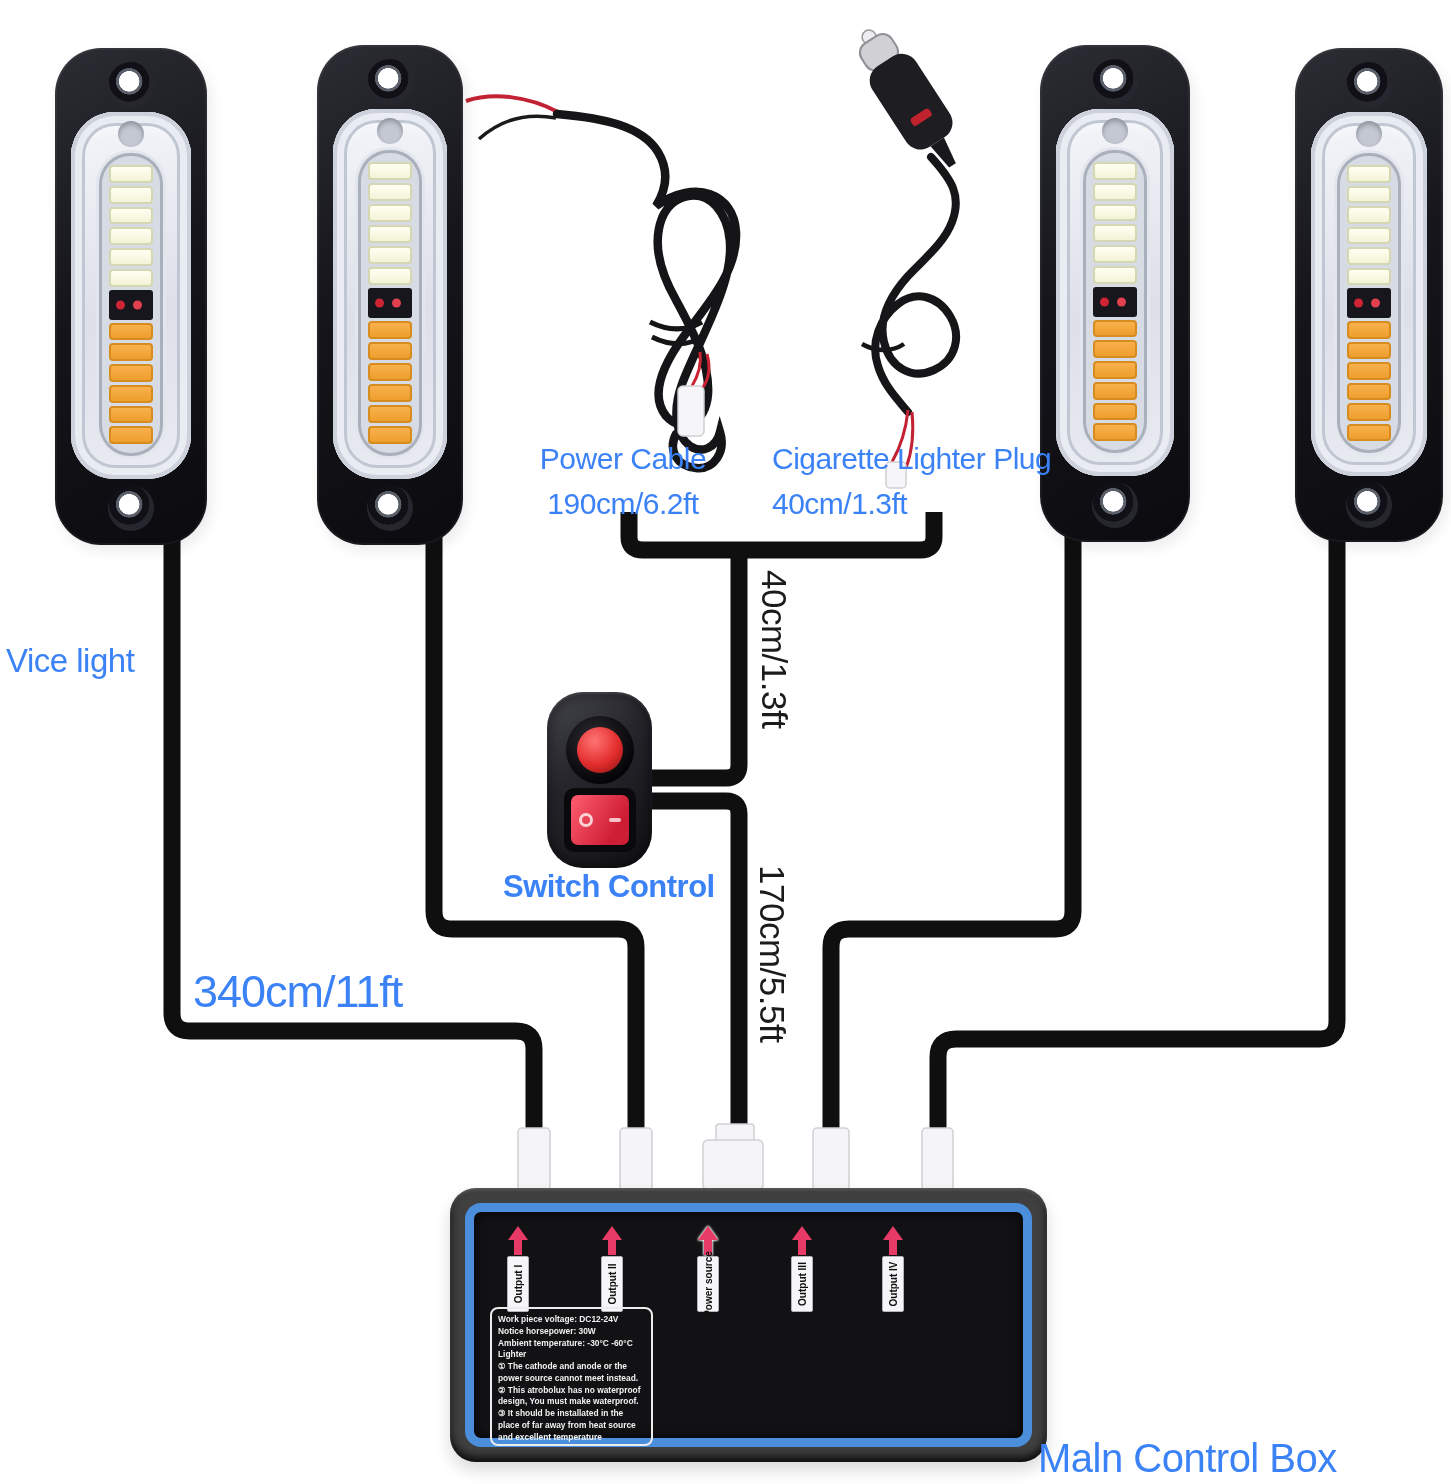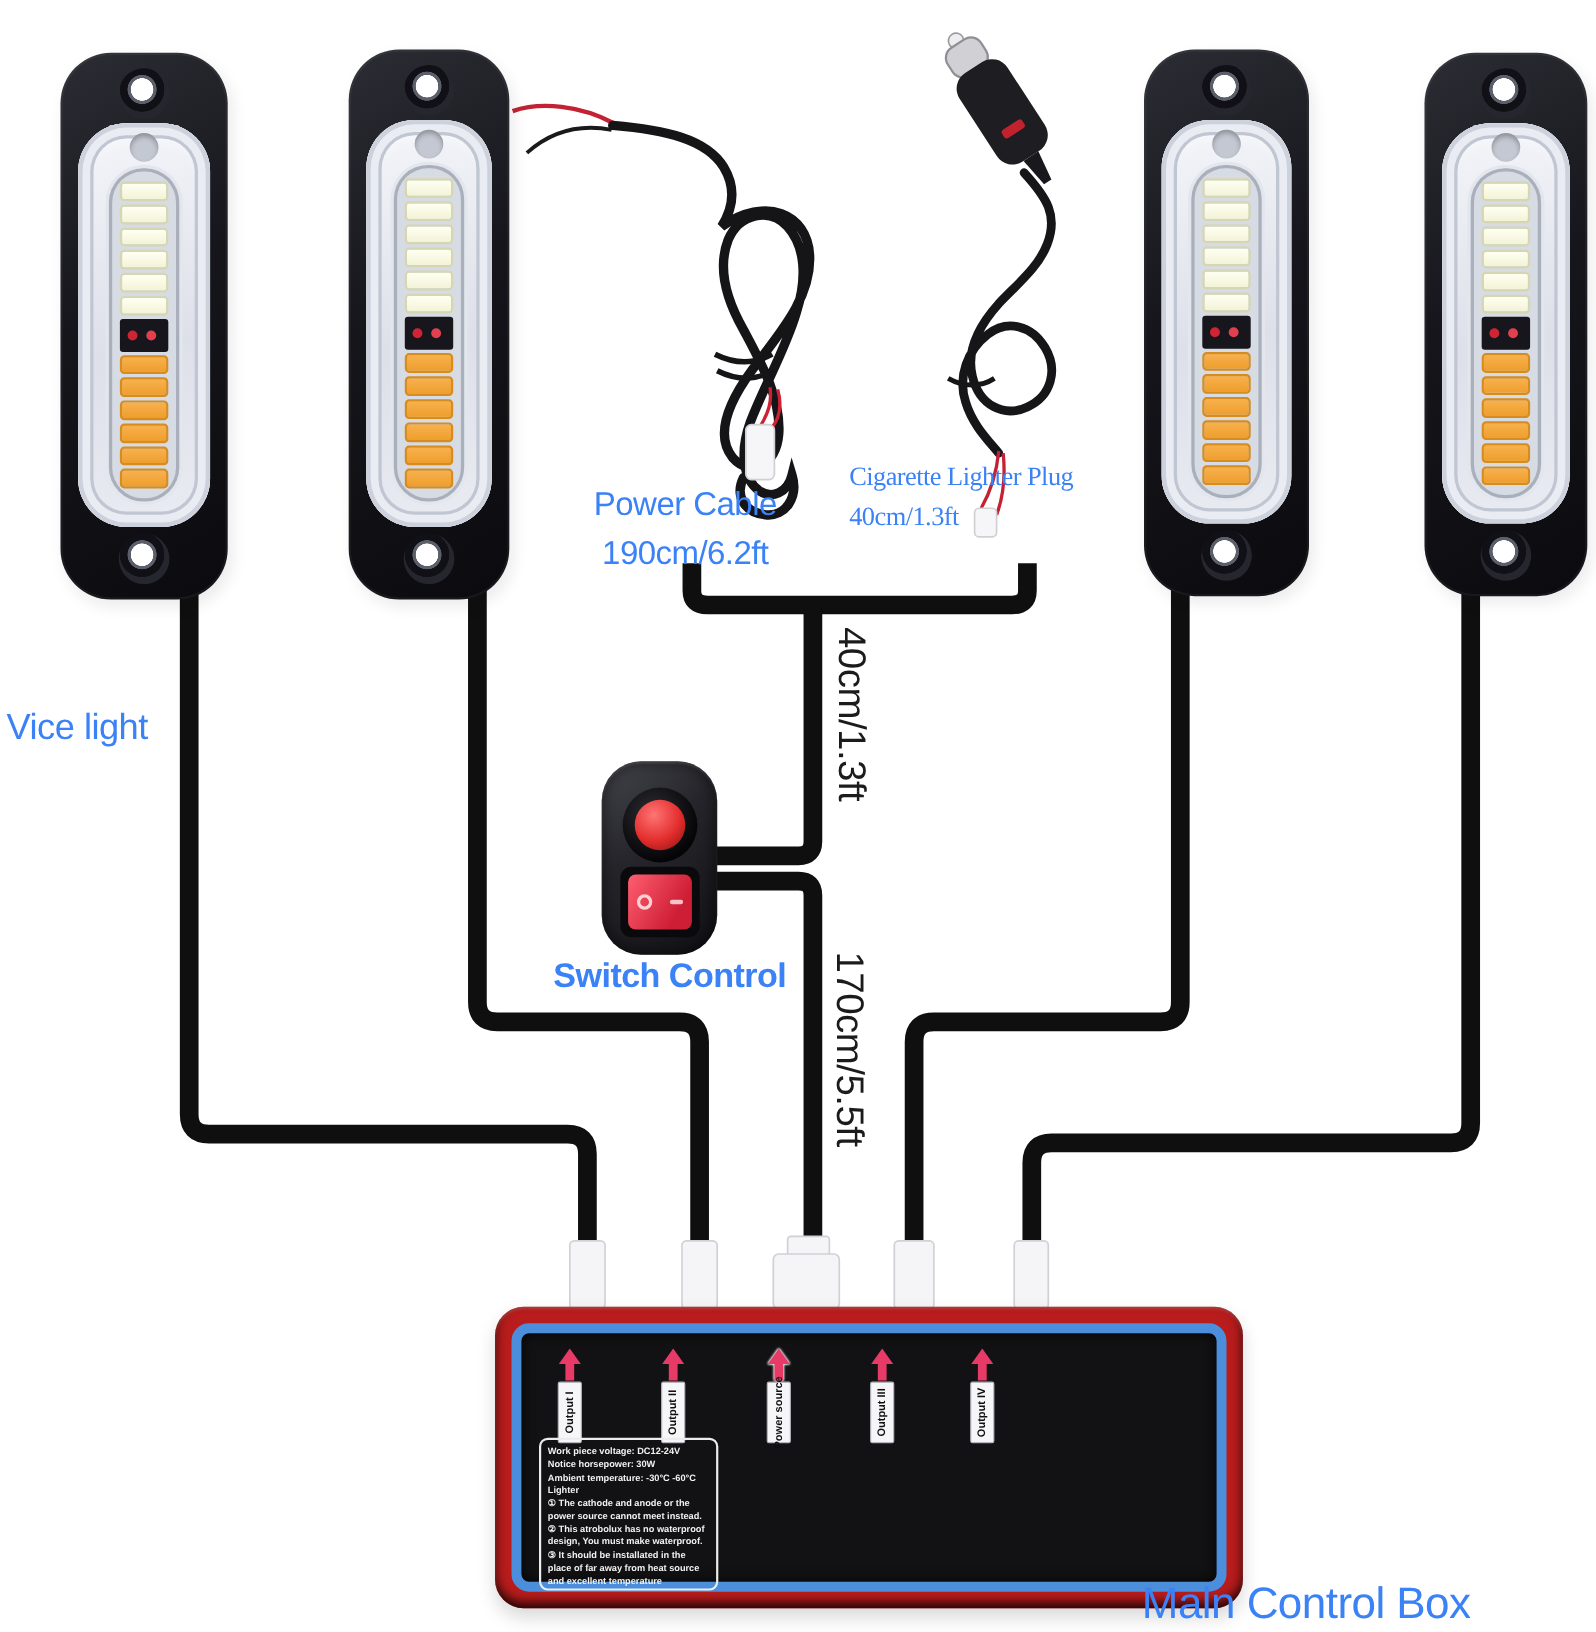--- a/index.html
+++ b/index.html
@@ -42,22 +42,22 @@
             background:radial-gradient(circle at 38% 30%, #ff7474, #e32d2d 55%, #8d1414 96%); }
   .sw-recess { position:absolute; left:50%; transform:translateX(-50%); bottom:16px; width:72px; height:64px;
                border-radius:10px; background:#0a0a0c; }
   .sw-rocker { position:absolute; inset:7px 7px; border-radius:7px;
                background:linear-gradient(120deg,#ff5e70,#ce1e35 75%);
                display:flex; align-items:center; justify-content:space-around; }
   .rocker-o { width:14px; height:14px; border-radius:50%; border:3px solid rgba(255,235,235,.85); }
   .rocker-dash { width:12px; height:4px; border-radius:2px; background:rgba(255,235,235,.8); }
 
   
-  .controller { position:absolute; left:450px; top:1188px; width:680px; height:274px; z-index:2;
-                background:#b91c1c; border-radius:26px;
+  .controller { position:absolute; left:450px; top:1188px; width:597px; height:274px; z-index:2;
+                background:#404040; border-radius:26px;
                 box-shadow: inset 0 2px 3px rgba(255,255,255,.16), inset 0 -5px 10px rgba(0,0,0,.85), 0 8px 16px rgba(0,0,0,.15); }
   .ctrl-frame { position:absolute; inset:15px; border:9px solid #4a8edc; border-radius:16px; background:#121214;
                 box-shadow: inset 0 0 12px rgba(0,0,0,.85); }
   .arrow { position:absolute; width:20px; top:38px; }
   .arrow .head { width:0; height:0; border-left:10px solid transparent; border-right:10px solid transparent;
                  border-bottom:14px solid #e83a66; }
   .arrow .stem { width:8px; height:15px; background:#e83a66; margin:0 auto; }
   .arrow.outlined { filter:drop-shadow(0 0 1px #fff) drop-shadow(0 0 1px #fff); }
   .sticker { position:absolute; top:68px; width:22px; height:56px; background:#f6f6f8;
              border:1px solid #b4b4bc; border-radius:2px; }
@@ -68,21 +68,21 @@
                 font-weight:bold; overflow:hidden; letter-spacing:0; }
   .ctrl-title { position:absolute; left:227px; top:148px; }
   .ctrl-title span { display:inline-block; font-size:26px; font-weight:bold; font-style:italic; color:#ffffff;
                      white-space:nowrap; border-bottom:3px solid #ffffff; padding-bottom:5px; transform:scaleX(.97);
                      transform-origin:left; letter-spacing:.5px; }
 
   
   .lbl { position:absolute; z-index:2; color:#3b82f6; letter-spacing:-.5px; }
   .lbl-vice { left:6px; top:642px; font-size:33px;text-align:right; }
   .lbl-power { left:538px; top:436px; width:170px; text-align:center; font-size:30px; line-height:1.5; }
-  .lbl-cig { left:772px; top:416px; width:300px; font-size:24px; line-height:1.5;font-family:Liberation Serif, serif; }
+  .lbl-cig { left:772px; top:436px; width:300px; font-size:30px; line-height:1.5; }
   .lbl-340 { left:193px; top:966px; font-size:45px; letter-spacing:-1px; }
   .lbl-switch { left:503px; top:869px; font-size:31px;font-weight:bold; }
   .lbl-main { left:1038px; top:1436px; font-size:40px; }
   .rot { position:absolute; z-index:2; color:#1b1b1b; white-space:nowrap; font-size:35px; letter-spacing:-.5px;
          transform-origin:0 0; transform:rotate(90deg); }
   .rot-40 { left:794px; top:570px; }
   .rot-170 { left:792px; top:865px; }
 </style>
 </head>
 <body>
@@ -315,16 +315,17 @@
     <div>190cm/6.2ft</div>
   </div>
 
   <div class="lbl lbl-cig">
     <div>Cigarette Lighter Plug</div>
     <div>40cm/1.3ft</div>
   </div>
 
   <div class="rot rot-40">40cm/1.3ft</div>
   <div class="rot rot-170">170cm/5.5ft</div>
+  <div class="lbl lbl-340">340cm/11ft</div>
   <div class="lbl lbl-switch">Switch Control</div>
   <div class="lbl lbl-main">Maln Control Box</div>
 
 </div>
 
 </body></html>

